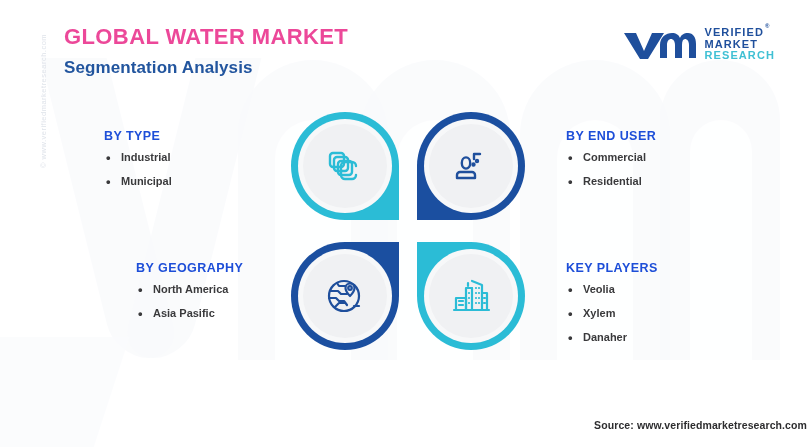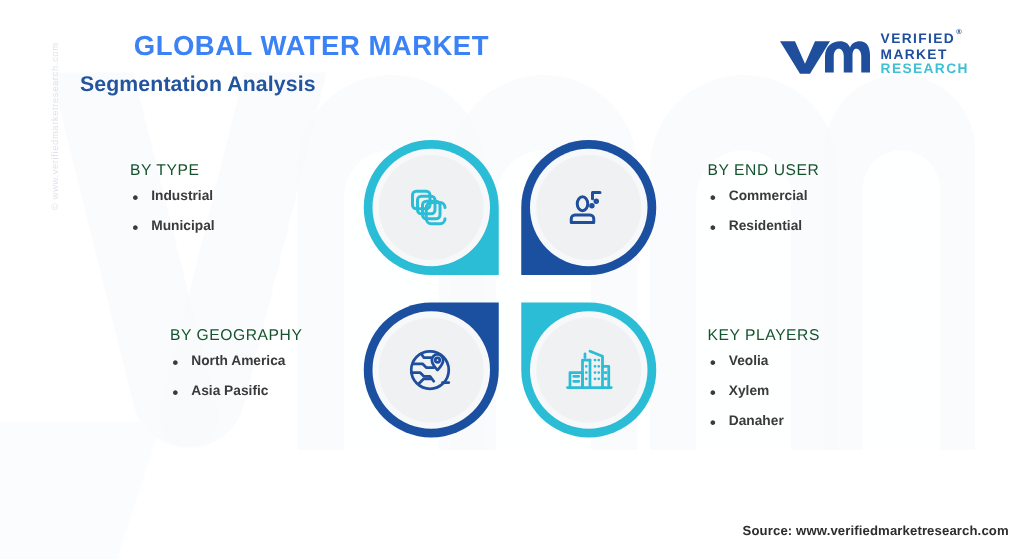--- a/index.html
+++ b/index.html
@@ -107,24 +107,23 @@
   
   .title-block {
     position: absolute;
     left: 64px;
     top: 24px;
   }
   .title-main {
     font-size: 22px;
     font-weight: bold;
     letter-spacing: .4px;
-    color: #3b82f6;
+    color: #ec4899;
     line-height: 1.15;
     white-space: nowrap;
-    margin-left: 43px;
   }
   .title-sub {
     margin-top: 9px;
     font-size: 17px;
     font-weight: bold;
     color: #22559e;
     letter-spacing: .1px;
     white-space: nowrap;
   }
 
@@ -157,22 +156,22 @@
     vertical-align: super;
     position: relative;
     top: -3px;
     left: 1px;
   }
 
   
   .group { position: absolute; }
   .group-heading {
     font-size: 12.5px;
-    font-weight: normal;
-    color: #14532d;
+    font-weight: bold;
+    color: #1d4ed8;
     letter-spacing: .45px;
     margin-bottom: 9px;
     white-space: nowrap;
   }
   .group ul {
     list-style: none;
     margin: 0;
     padding: 0;
   }
   .group li {

